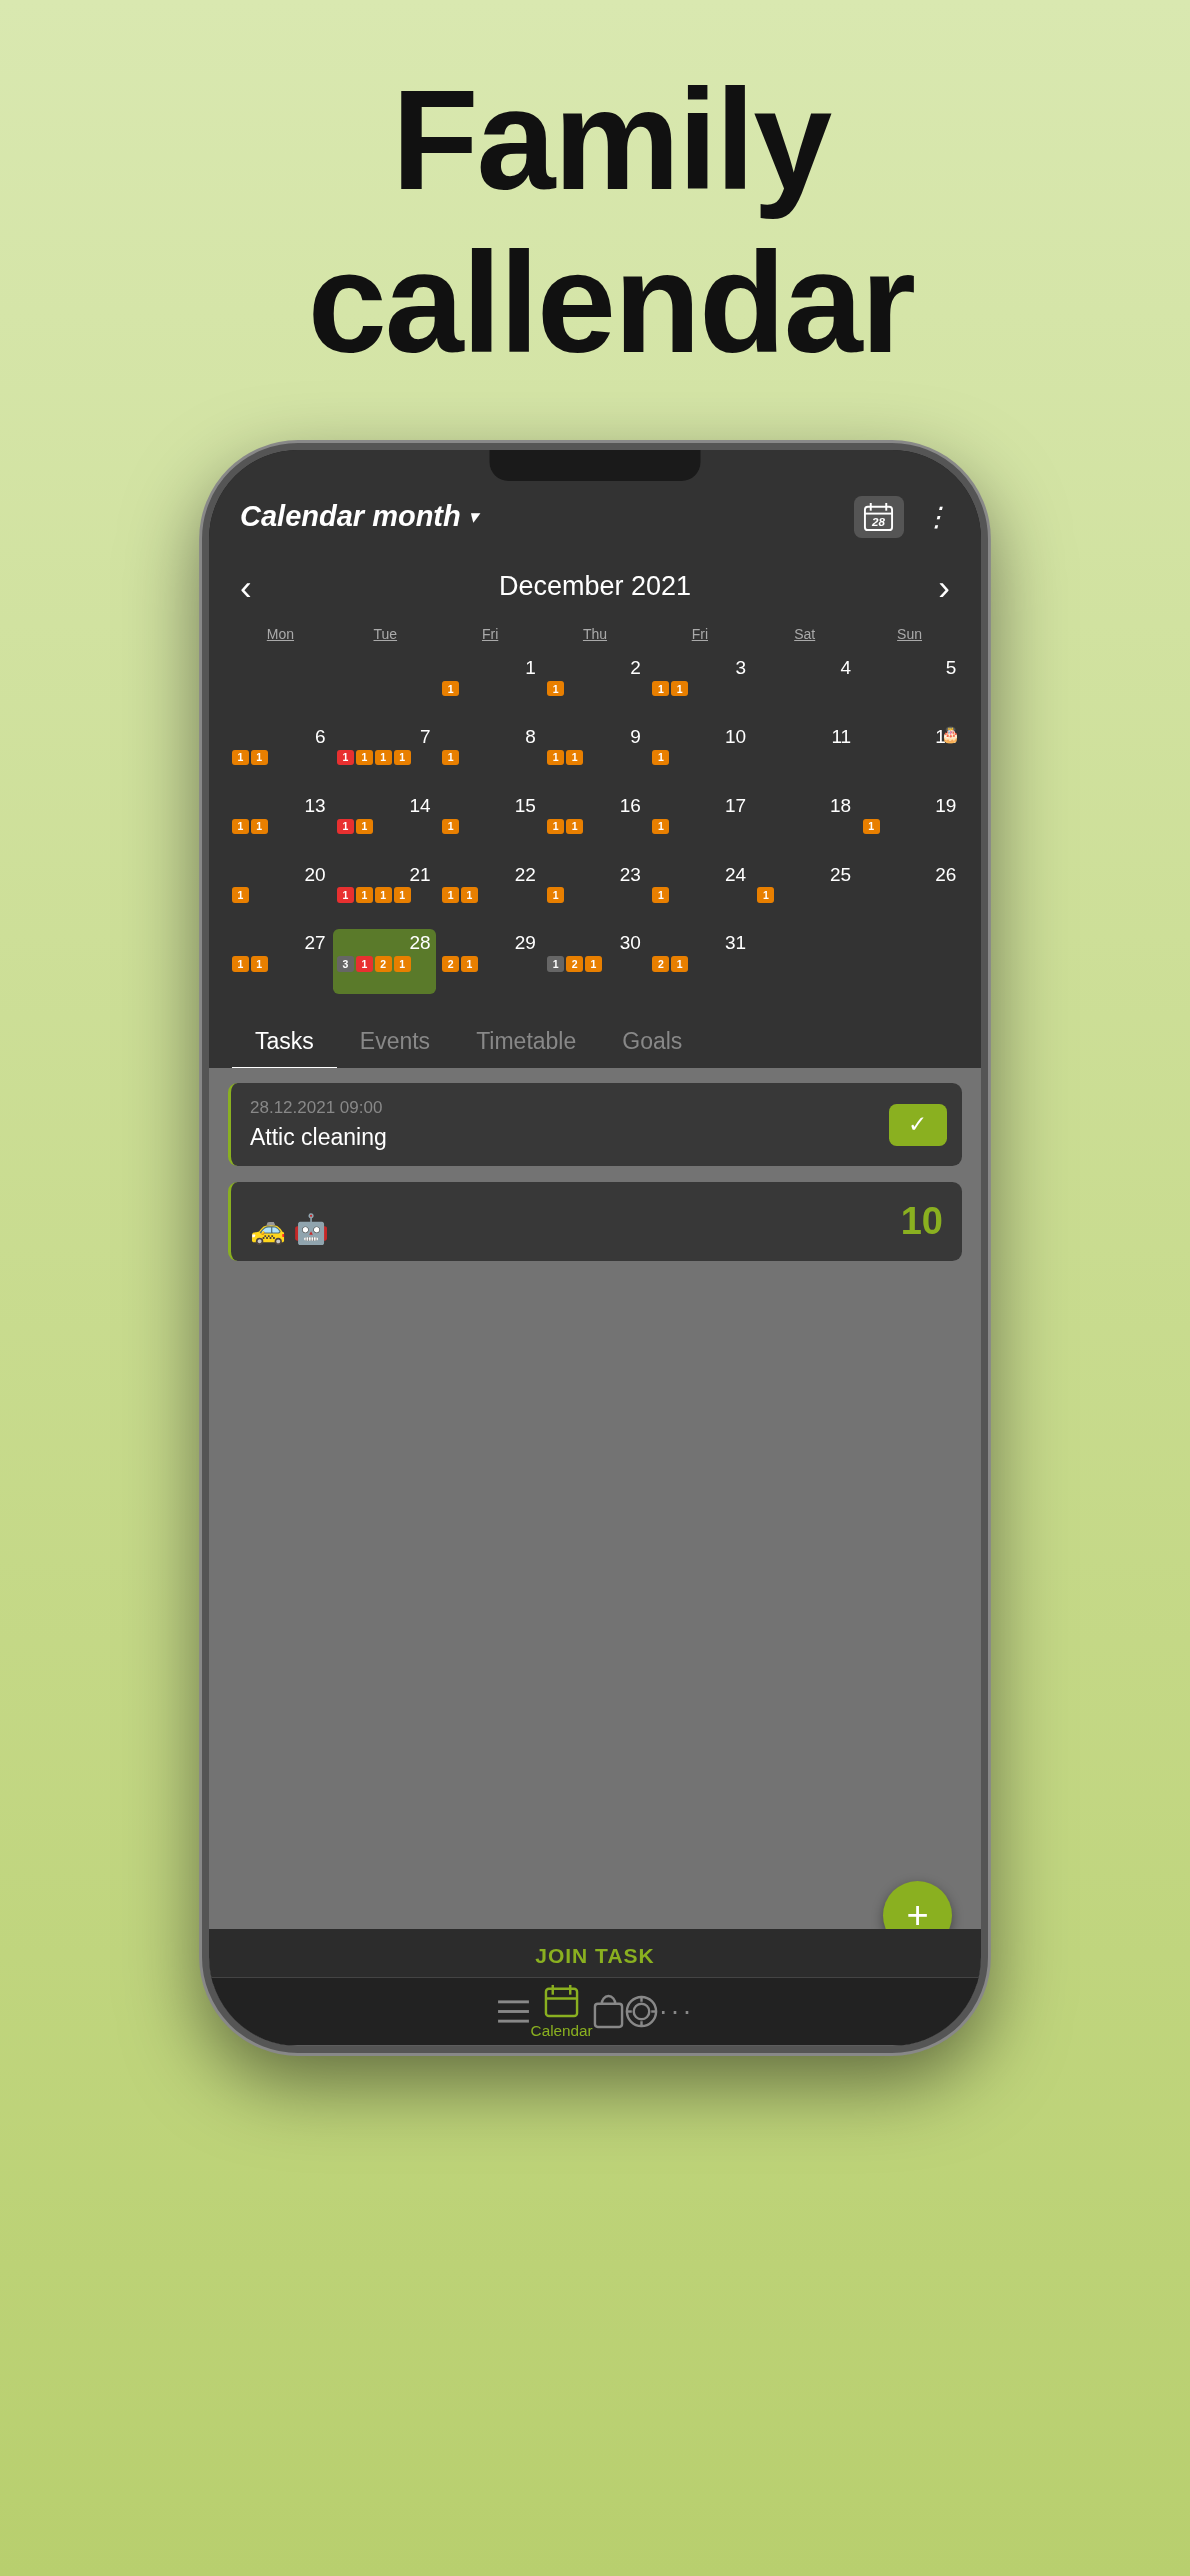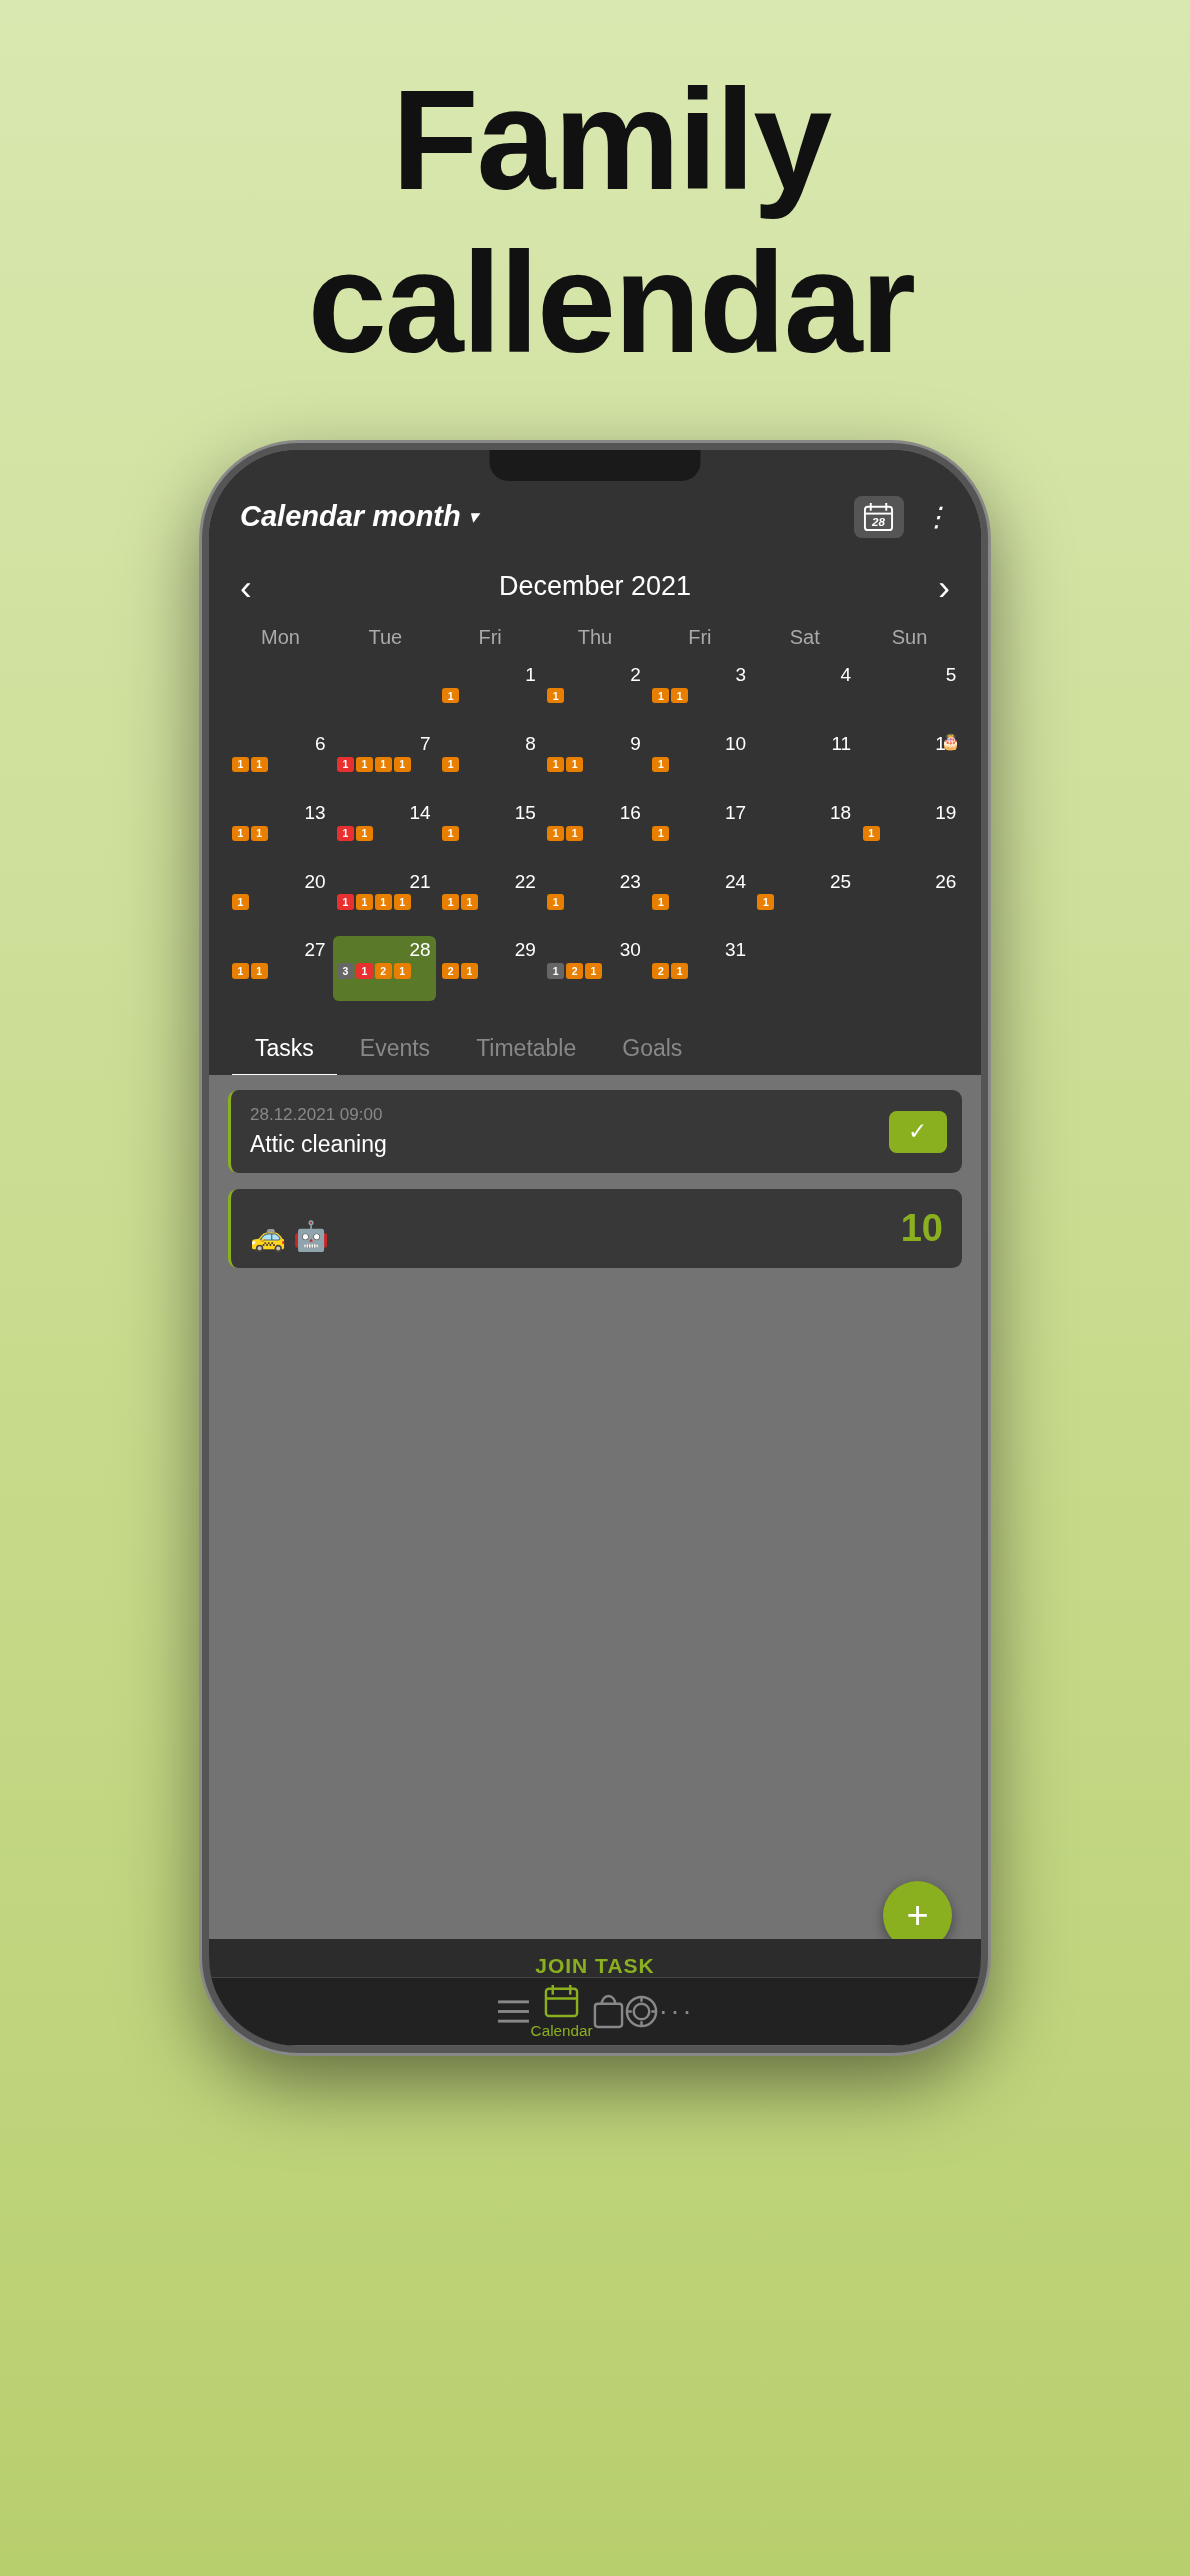--- a/index.html
+++ b/index.html
@@ -150,22 +150,23 @@
 
     .cal-days-header {
       display: grid;
       grid-template-columns: repeat(7, 1fr);
       margin-bottom: 7.7px;
     }
 
     .cal-day-name {
       text-align: center;
       color: #aaa;
-      font-size: 20px;
+      font-size: 14px;
       padding: 3.8px 0;
+      text-decoration: underline;
     }
 
     .cal-weeks {
       display: flex;
       flex-direction: column;
       gap: 3.8px;
     }
 
     .cal-week {
       display: grid;
@@ -327,21 +328,21 @@
       font-size: 38px;
       box-shadow: 0 3.8px 11.5px rgba(0,0,0,0.4);
     }
 
     
     .join-task-bar {
       background: #2c2c2c;
       text-align: center;
       padding: 15.3px;
       position: absolute;
-      bottom: 52px;
+      bottom: 62px;
       left: 0;
       right: 0;
     }
 
     .join-task-label {
       color: #8ab020;
       font-size: 21px;
       font-weight: 700;
       letter-spacing: 1px;
     }

